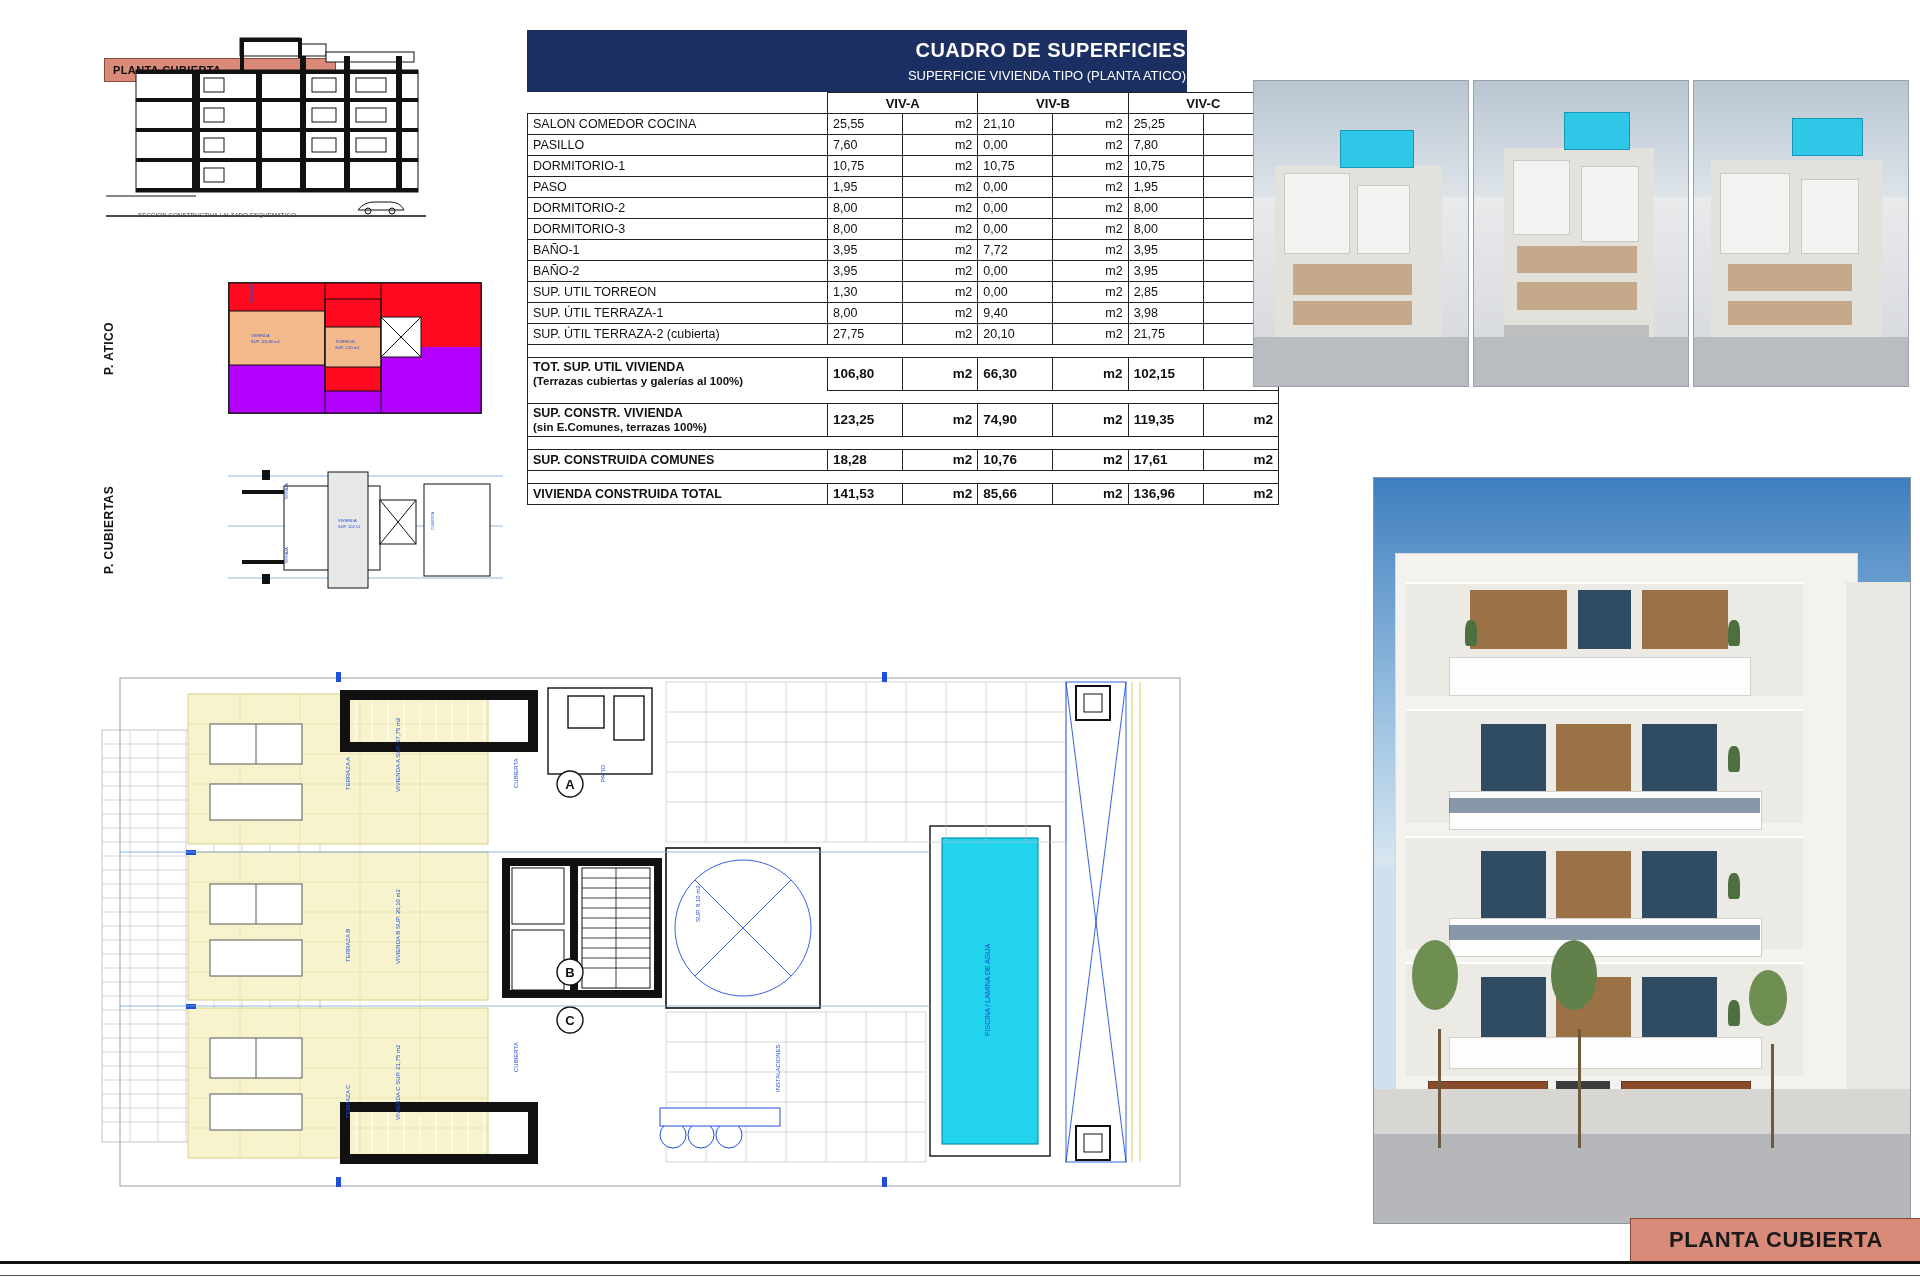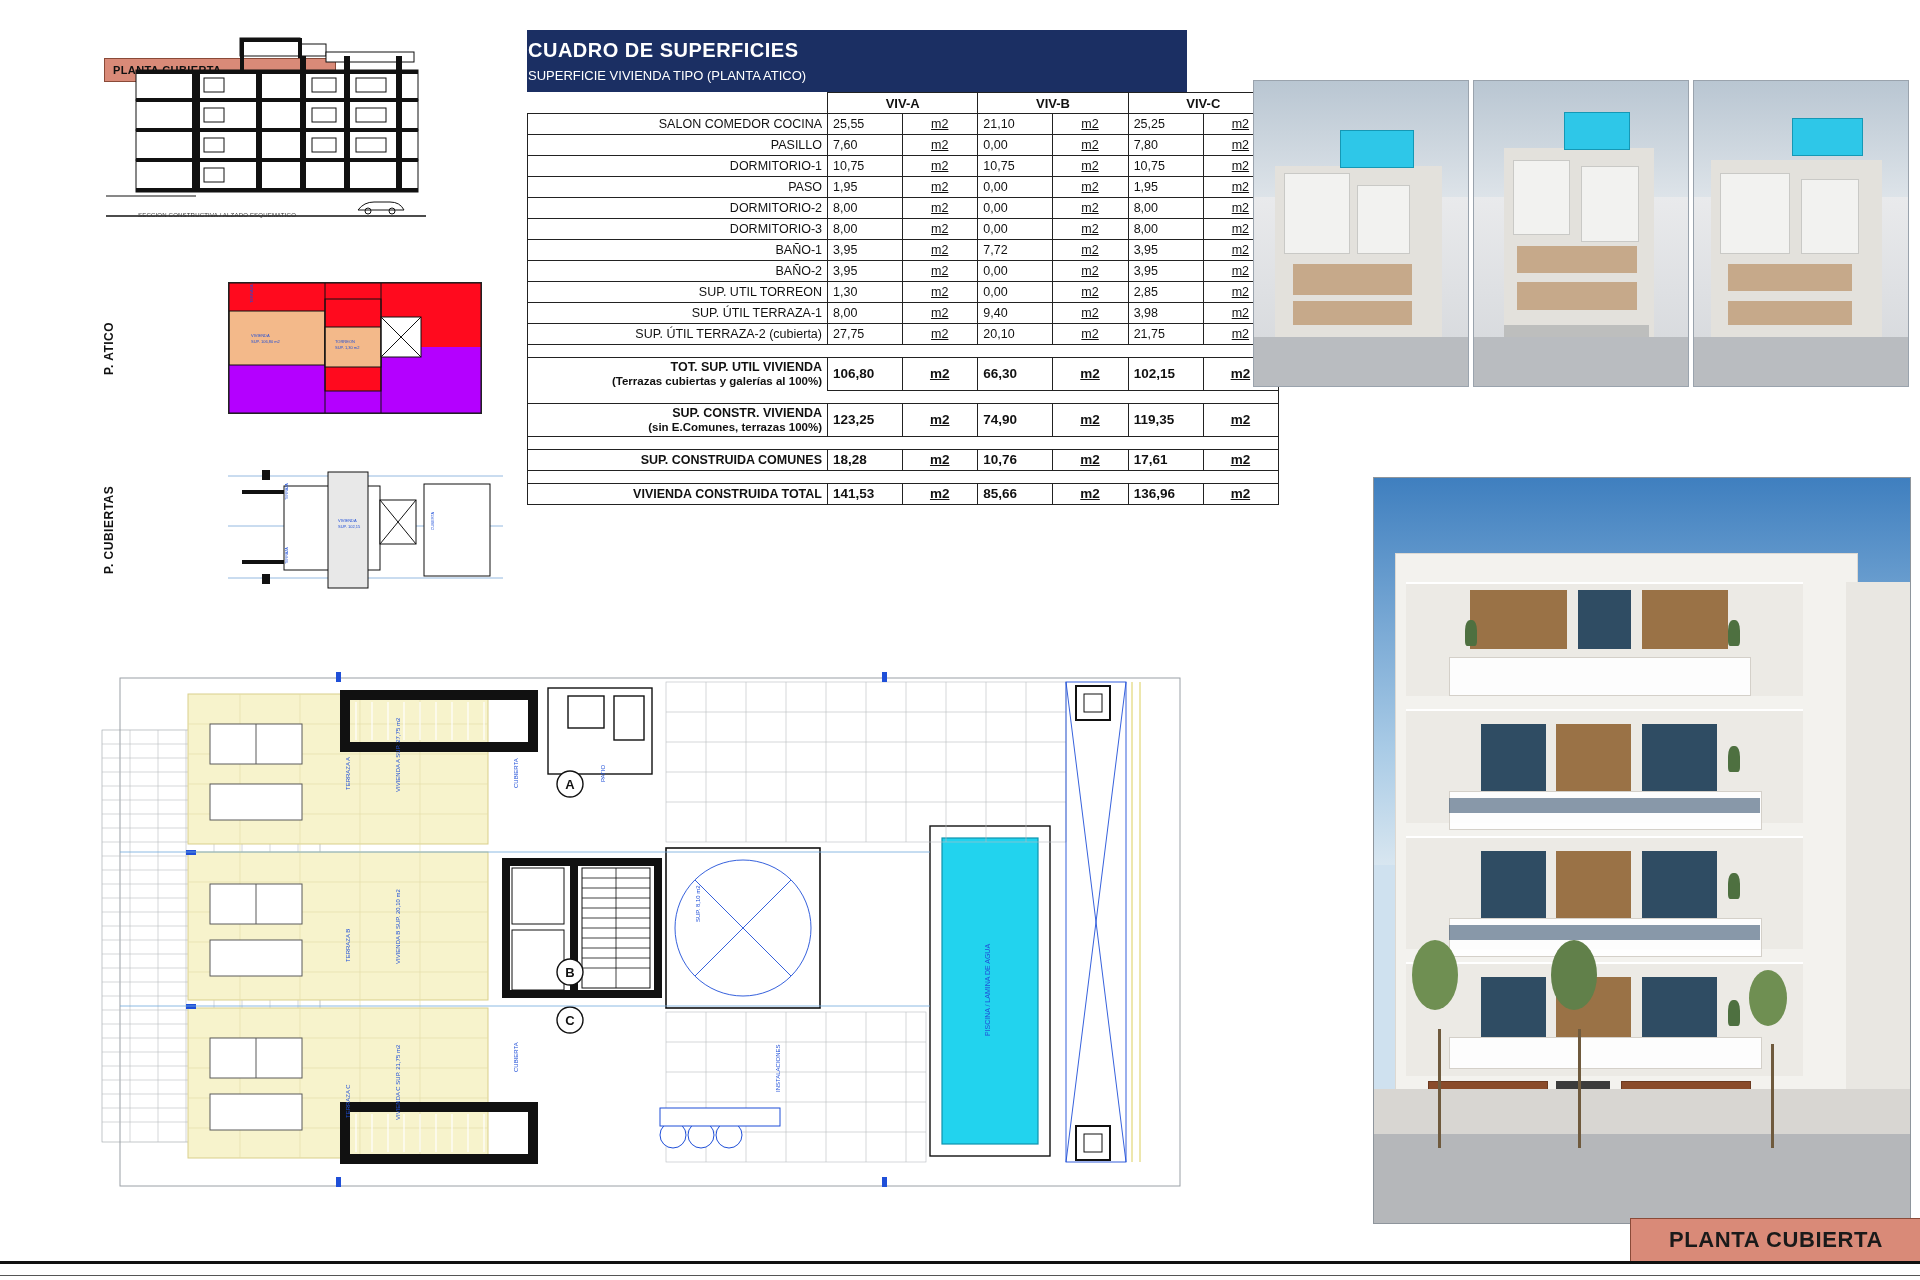--- a/index.html
+++ b/index.html
@@ -34,33 +34,33 @@
     writing-mode:vertical-rl;transform:rotate(180deg);
     letter-spacing:.5px;text-align:center;
   }
   .plan-color{position:absolute;left:128px;top:0;width:252px;height:130px;border:1px solid #222;}
   .cube-block{position:absolute;left:100px;top:460px;width:340px;height:150px;}
   .plan-mono{position:absolute;left:128px;top:0;width:275px;height:140px;}
 
   
   .table-wrap{position:absolute;left:527px;top:30px;width:660px;height:555px;}
   .tbl-head{
-    background:#1b2f63;color:#fff;text-align:left;
+    background:#1b2f63;color:#fff;text-align:right;
     border:1px solid #1b2f63;
   }
   .tbl-head .t1{font-size:20px;font-weight:bold;padding-top:8px;letter-spacing:.5px;}
   .tbl-head .t2{font-size:13px;font-weight:normal;padding:6px 0 8px 0;}
   table.surf{border-collapse:collapse;width:752px;table-layout:fixed;}
   table.surf td,table.surf th{
     border:1px solid #222;font-size:12.5px;height:21px;padding:0 5px;
     color:#111;background:#fff;box-sizing:border-box;
   }
-  table.surf .c-name{width:300px;text-align:right;}
+  table.surf .c-name{width:300px;text-align:left;}
   table.surf .c-val{width:78px;text-align:left;padding-right:3px;}
-  table.surf .c-unit{width:42px;text-align:center;padding-left:4px;text-decoration:underline;}
+  table.surf .c-unit{width:42px;text-align:right;padding-left:4px;}
   table.surf th.colh{text-align:center;font-weight:bold;font-size:13px;}
   table.surf tr.blank td{height:13px;border-left:1px solid #222;border-right:1px solid #222;border-top:none;border-bottom:none;background:#fff;}
   .sum-row td{color:#8a3b10;font-weight:bold;font-size:13px;height:19px;}
   .sum-row td.c-name{line-height:1.12;padding:2px 5px;}
   .sum-row td.c-val,.sum-row td.c-unit{font-size:13.5px;}
   .sub{font-size:11.5px;font-weight:bold;}
   .nb{border:none !important;background:#fff !important;}
   .nbb{border-bottom:none !important;}
 
   

